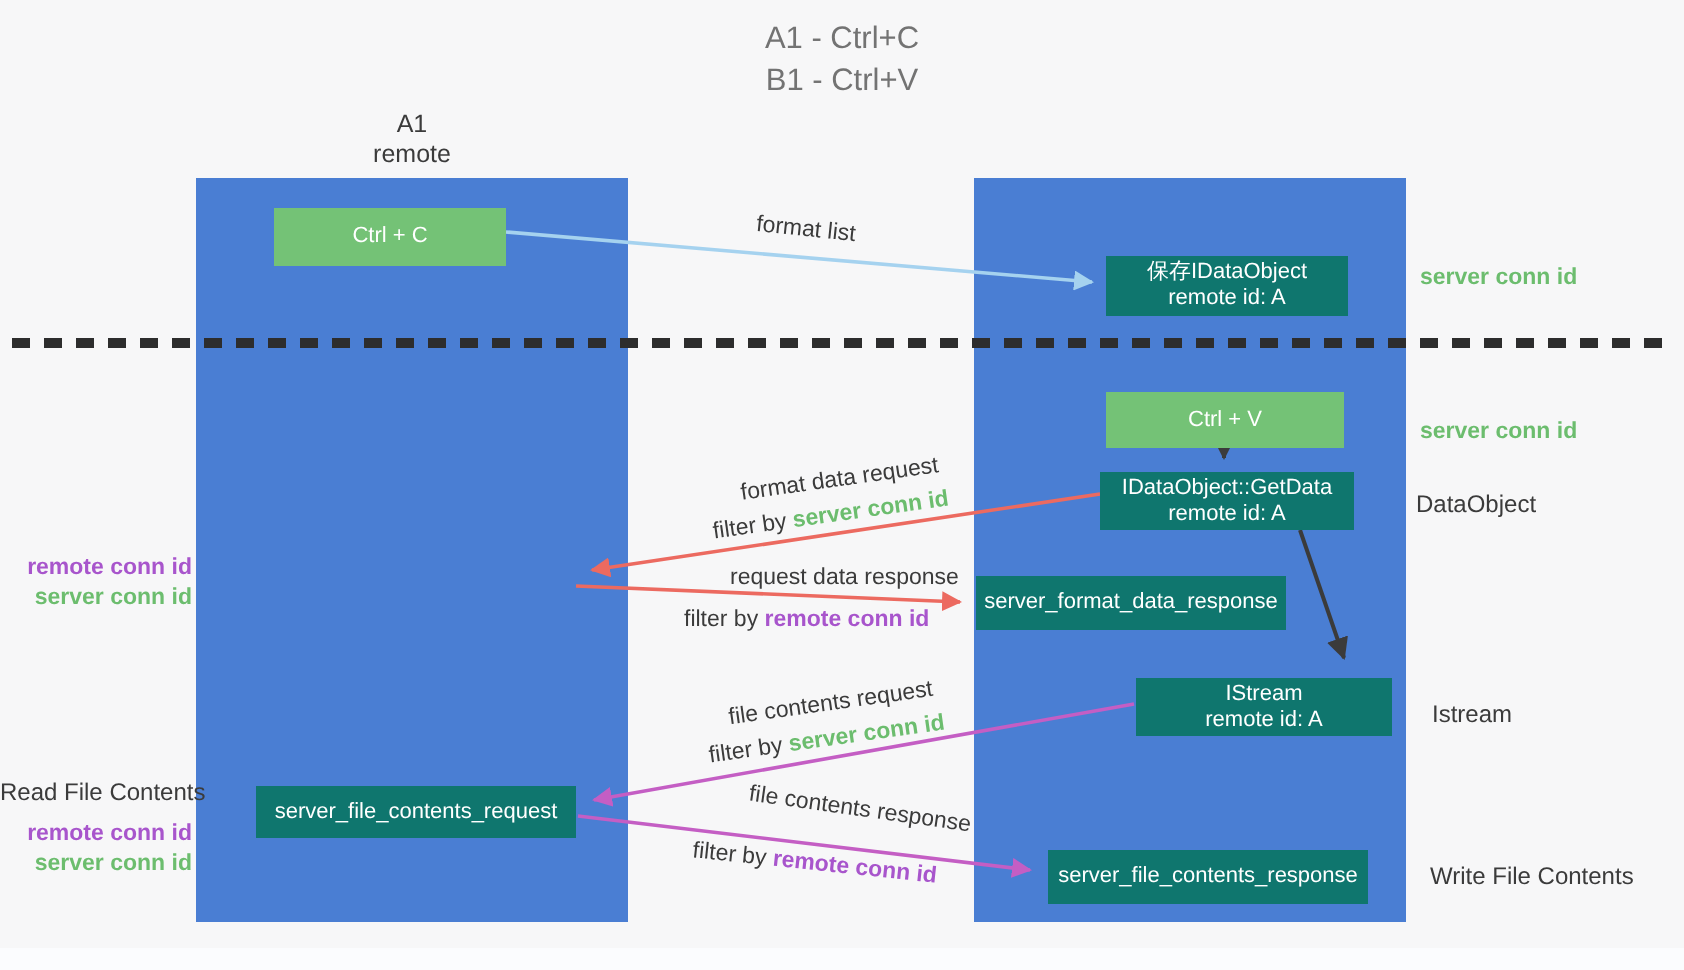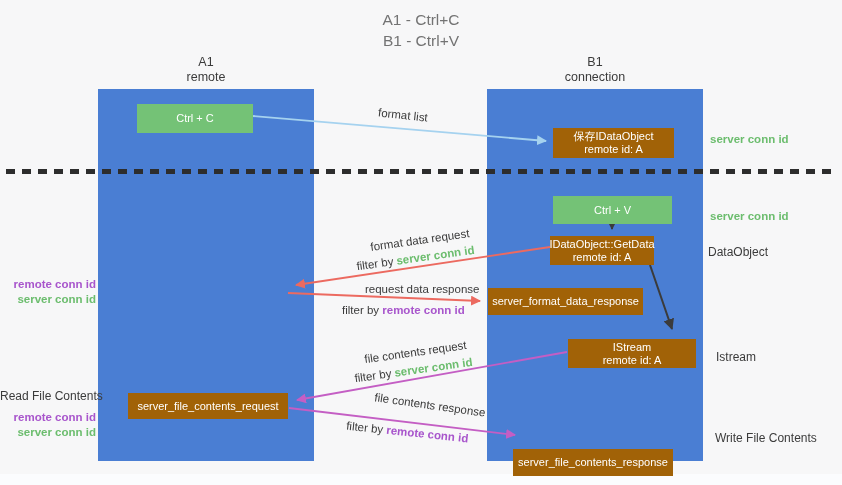--- a/index.html
+++ b/index.html
@@ -22,31 +22,31 @@
   #laneA { left:98px; }
   #laneB { left:487px; }
 
   .divider { position:absolute; left:6px; top:169px; width:830px; height:5px;
     background:repeating-linear-gradient(to right, #2d2d2d 0 9px, transparent 9px 16px); }
 
   .box { position:absolute; display:flex; flex-direction:column; align-items:center;
     justify-content:center; color:#fff; font-size:11px; line-height:13px;
     text-align:center; white-space:nowrap; }
   .green  { background:#74c276; }
-  .orange { background:#a16207; }
+  .orange { background:#0f766e; }
 
   #box-ctrlc    { left:137px; top:104px; width:116px; height:29px; }
   #box-save     { left:553px; top:128px; width:121px; height:30px; }
   #box-ctrlv    { left:553px; top:180px; width:119px; height:28px;margin-top:16px; }
-  #box-getdata  { left:550px; top:236px; width:104px; height:29px; }
+  #box-getdata  { left:550px; top:236px; width:127px; height:29px; }
   #box-fmtreq   { left:132px; top:276px; width:155px; height:27px; }
   #box-fmtresp  { left:488px; top:288px; width:155px; height:27px; }
   #box-istream  { left:568px; top:339px; width:128px; height:29px; }
   #box-filereq  { left:128px; top:393px; width:160px; height:26px; }
-  #box-fileresp { left:513px; top:425px; width:160px; height:27px;margin-top:24px; }
+  #box-fileresp { left:524px; top:425px; width:160px; height:27px; }
 
   .albl { position:absolute; font-size:11.5px; color:#3b3b3b; white-space:nowrap; }
   .bold { font-weight:bold; }
   .green-t  { color:#6cbd6e; }
   .purple-t { color:#a855cc; }
   .dark-t   { color:#3b3b3b; }
 
   #lbl-formatlist { left:378px; top:109px; transform:rotate(6deg); }
   #lbl-fdr    { left:370px; top:234px; transform:rotate(-8deg); }
   #lbl-fby1   { left:356px; top:252px; transform:rotate(-8deg); }
@@ -77,24 +77,20 @@
   <div class="bottom-strip"></div>
 
   <div class="title">
     <div>A1 - Ctrl+C</div>
     <div>B1 - Ctrl+V</div>
   </div>
 
   <div class="lane-header" id="hdrA">
     <div>A1</div>
     <div>remote</div>
-  </div>
-  <div class="lane-header" id="hdrB">
-    <div>B1</div>
-    <div>connection</div>
   </div>
 
   <div class="lane" id="laneA"></div>
   <div class="lane" id="laneB"></div>
 
   <div class="divider"></div>
 
   <svg class="arrows" viewBox="0 0 842 485">
     <defs>
       <marker id="ah-blue" markerUnits="userSpaceOnUse" markerWidth="11" markerHeight="10" refX="9" refY="5" orient="auto">

